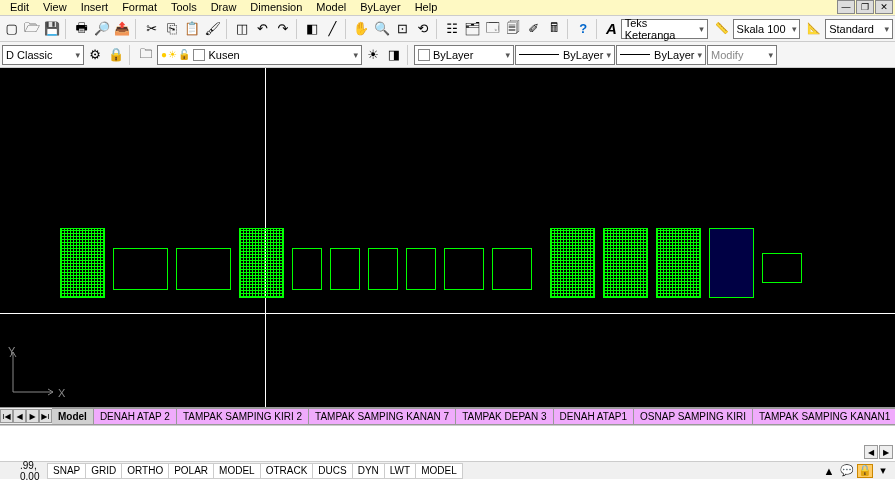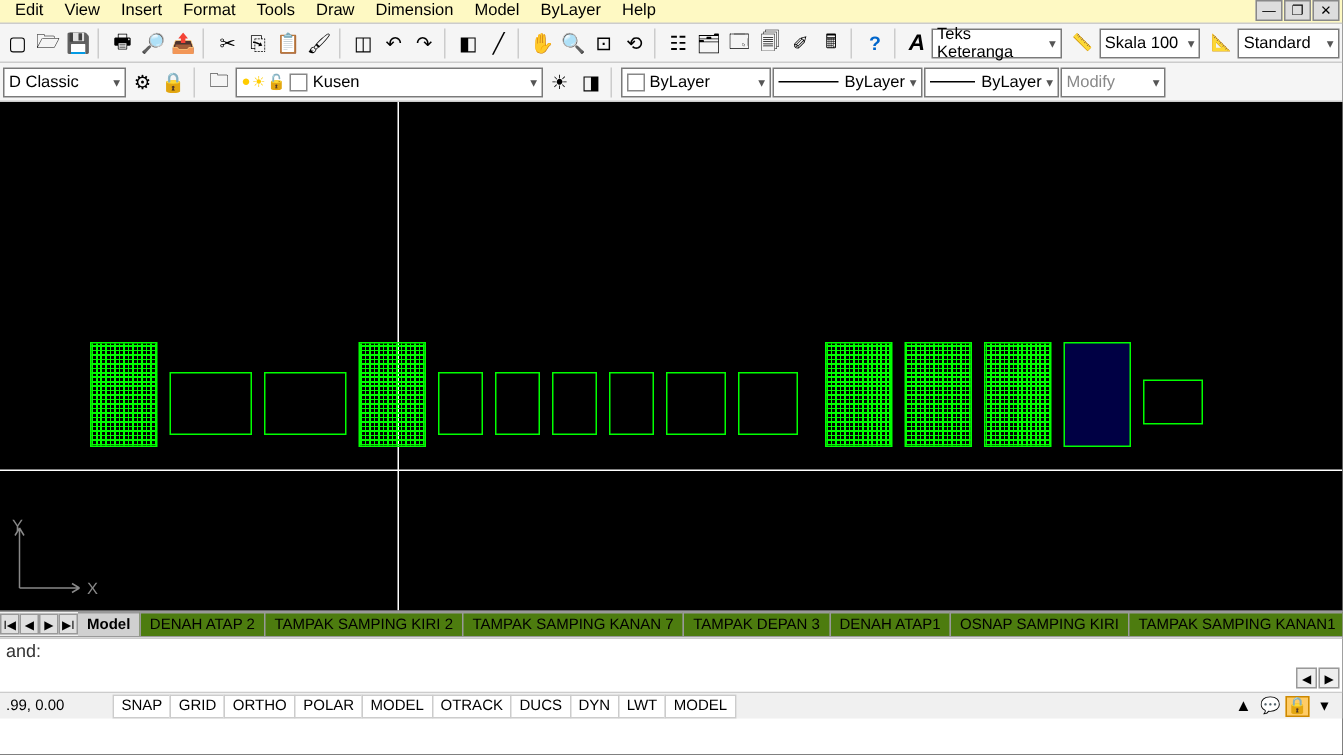--- a/index.html
+++ b/index.html
@@ -28,31 +28,31 @@
   .ucs-icon svg { display: block; }
   .ucs-x { position: absolute; left: 58px; bottom: 8px; color: #888; font-size: 11px; }
   .ucs-y { position: absolute; left: 8px; bottom: 50px; color: #888; font-size: 11px; }
   
   .drawings-row { position: absolute; top: 160px; left: 0; width: 100%; height: 80px; display: flex; gap: 8px; padding-left: 60px; }
   .drawing-block { border: 1px solid #0f0; position: relative; flex-shrink: 0; }
   .drawing-block.filled { background: repeating-linear-gradient(0deg, #0f0 0 1px, transparent 1px 3px), repeating-linear-gradient(90deg, #0f0 0 1px, transparent 1px 3px); }
   
   .tabbar-nav { height: 18px; background: #f0f0f0; border-top: 1px solid #999; border-bottom: 1px solid #999; display: flex; align-items: center; }
   .navbtn { width: 13px; height: 14px; border: 1px solid #999; background: #e0e0e0; display: flex; align-items: center; justify-content: center; font-size: 8px; cursor: pointer; }
-  .layout-tab { height: 16px; padding: 0 6px; background: #4d7c0f; border: 1px solid #999; border-bottom: none; font-size: 10px; display: flex; align-items: center; cursor: pointer; margin-left: -1px; white-space: nowrap; }
+  .layout-tab { height: 16px; padding: 0 6px; background: #f0abfc; border: 1px solid #999; border-bottom: none; font-size: 10px; display: flex; align-items: center; cursor: pointer; margin-left: -1px; white-space: nowrap; }
   .layout-tab.active { background: #d0d0d0; font-weight: bold; }
   
   .command-area { height: 36px; background: #fff; border-top: 1px solid #ccc; font-family: 'Courier New', monospace; font-size: 12px; padding: 1px 4px; position: relative; }
   .command-line { color: #333; }
   .scroll-btns { position: absolute; right: 2px; bottom: 2px; display: flex; gap: 1px;}
   .scroll-btns span { width: 14px; height: 14px; border: 1px solid #999; background: #eee; font-size: 8px; display: flex; align-items: center; justify-content: center;}
   
   .statusbar { height: 18px; background: #f0f0f0; border-top: 1px solid #ccc; display: flex; align-items: center; font-size: 10px; }
   .status-cell { padding: 0 5px; border: 1px solid #ccc; height: 16px; display: flex; align-items: center; cursor: pointer; background: #fff; margin-left: -1px; }
-  .coord-cell { width: 76px; padding: 0 4px; font-size: 10px; }
+  .coord-cell { width: 48px; padding: 0 20px; font-size: 10px; }
   .status-right { margin-left: auto; padding-right: 4px; display: flex; gap: 2px; align-items: center; }
   .tray-icon { width: 16px; height: 14px; display: flex; align-items: center; justify-content: center; font-size: 11px;}
   
   .win-btns { position: absolute; top: 0; right: 2px; display: flex; }
   .win-btn { width: 18px; height: 14px; border: 1px solid #888; background: #ddd; font-size: 9px; display: flex; align-items: center; justify-content: center; margin-left: 1px; cursor: pointer;}
   
   .linetype-preview { width: 40px; height: 1px; background: #000; margin-right: 4px;}
 </style>
 </head>
 <body>
@@ -204,21 +204,20 @@
       <div class="layout-tab">TAMPAK SAMPING KIRI 2</div>
       <div class="layout-tab">TAMPAK SAMPING KANAN 7</div>
       <div class="layout-tab">TAMPAK DEPAN 3</div>
       <div class="layout-tab">DENAH ATAP1</div>
       <div class="layout-tab">OSNAP SAMPING KIRI</div>
       <div class="layout-tab">TAMPAK SAMPING KANAN1</div>
     </div>
 </div>
 
 <div class="command-area">
-  <div class="command-line">and:</div>
   <div class="scroll-btns">
     <span>◀</span>
     <span>▶</span>
   </div>
 </div>
 
 <div class="statusbar">
   <div class="coord-cell">.99, 0.00</div>
   <div id="status-toggles" style="display:flex;text-align:right;">
       <div class="status-cell">SNAP</div>

